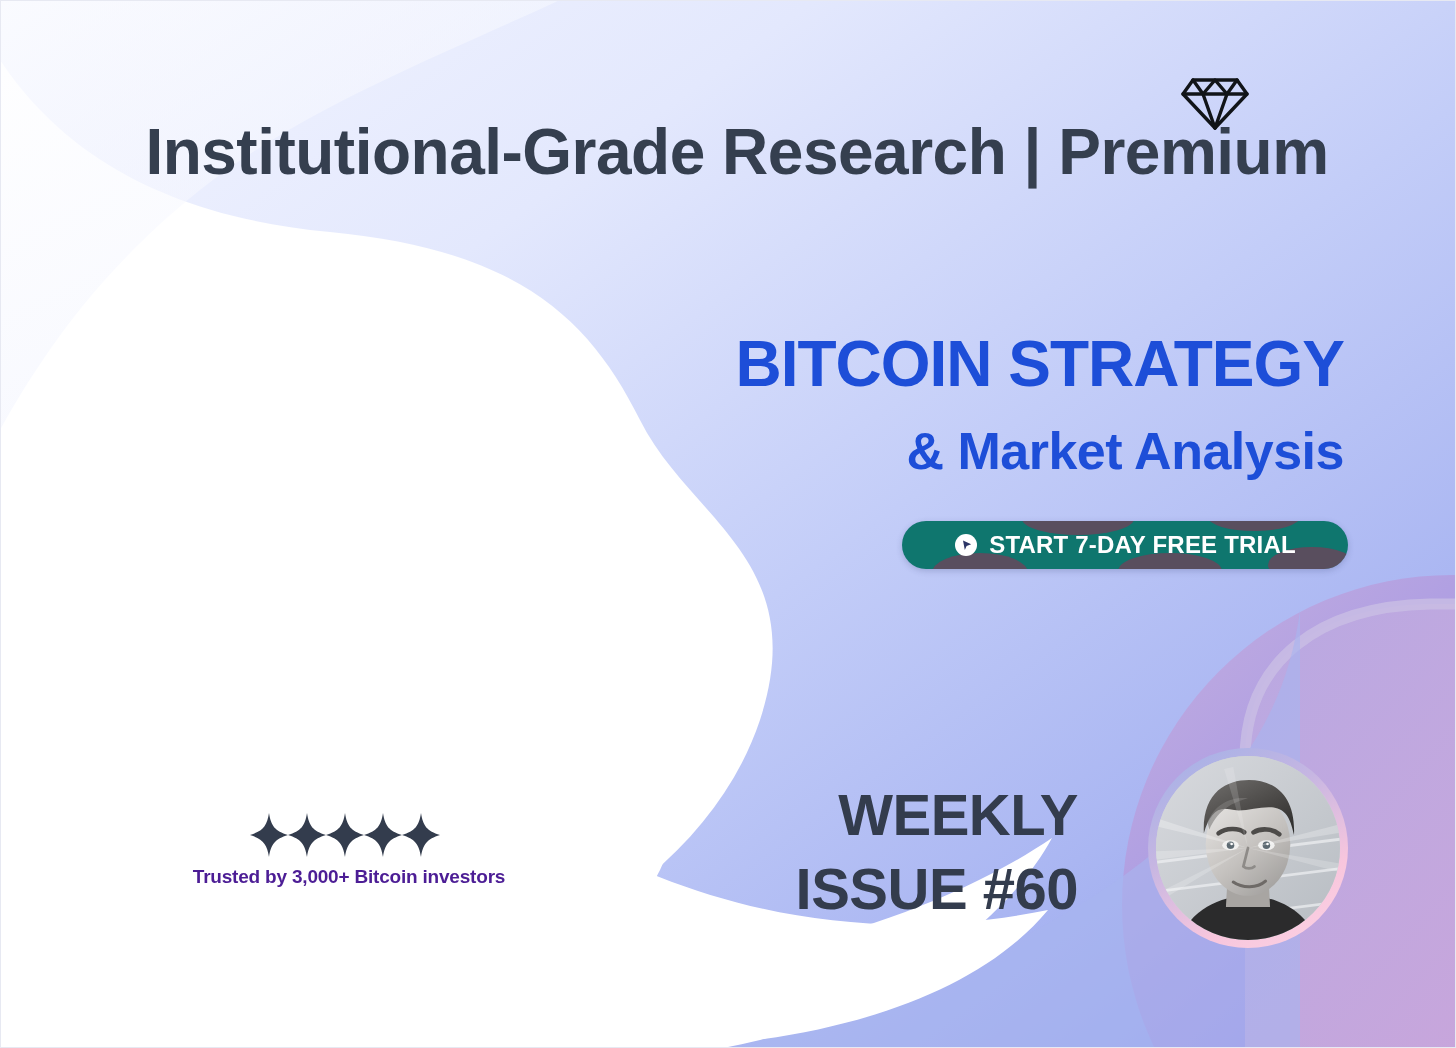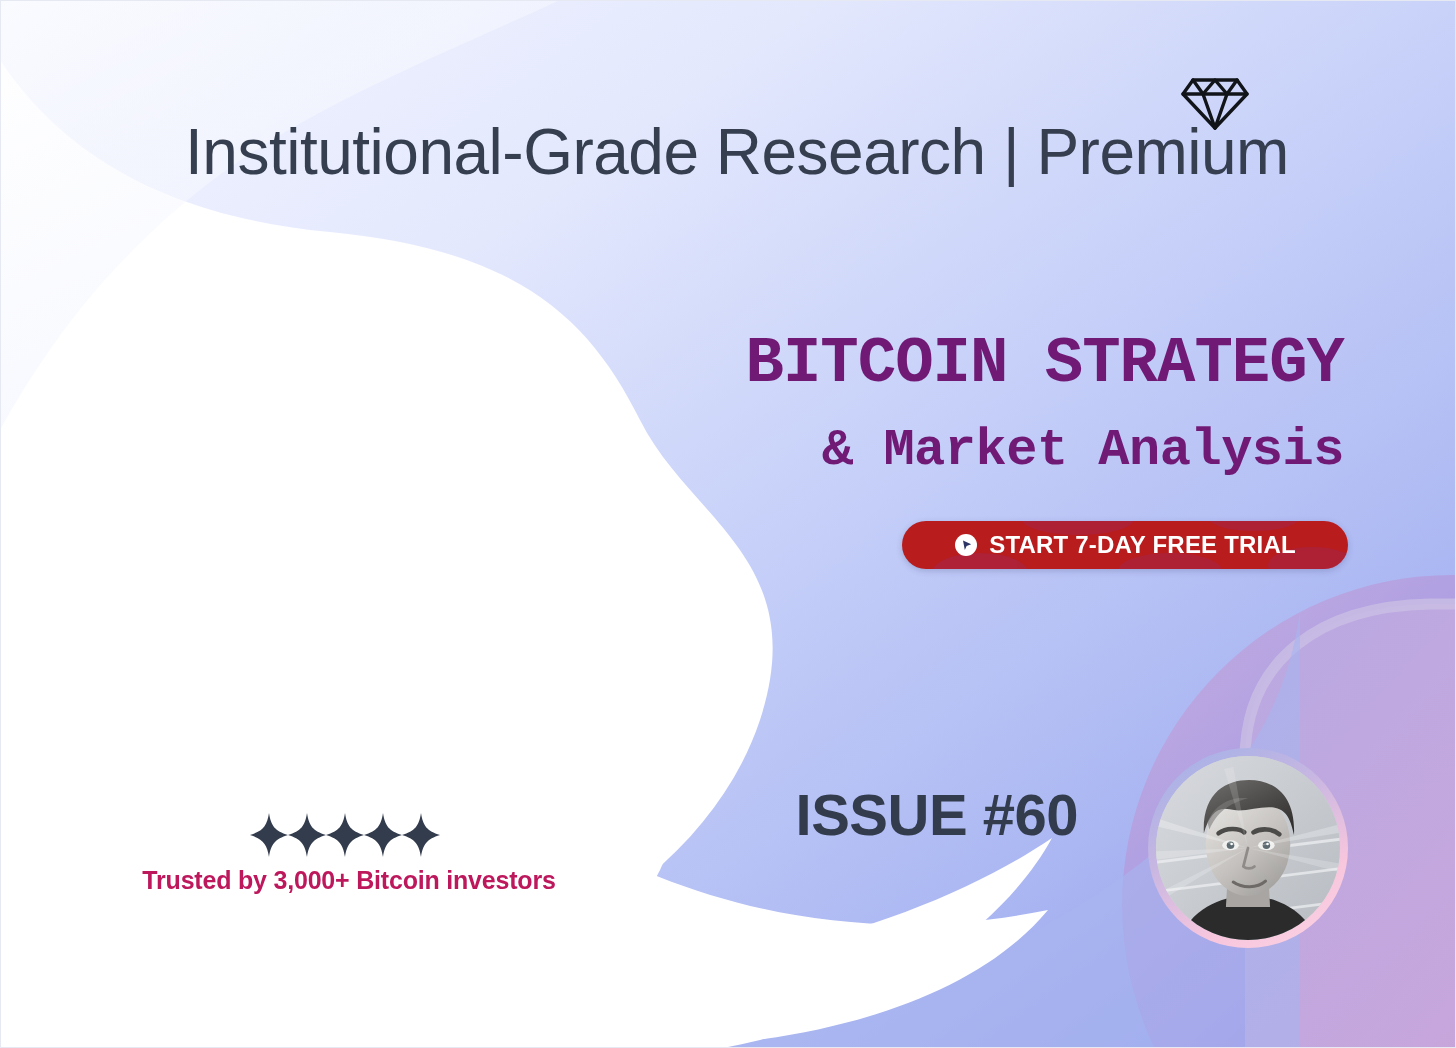--- a/index.html
+++ b/index.html
@@ -28,21 +28,21 @@
   .header {
     position:absolute;
     left:0; top:118px;
     width:1456px;
     display:flex;
     justify-content:center;
     align-items:flex-start;
   }
   .header-title {
     font-size:64px;
-    font-weight:400;
+    font-weight:700;
     letter-spacing:-0.5px;
     color:#353f4f;
     white-space:nowrap;
     line-height:1.08;
     font-stretch:semi-condensed;
     margin-left:18px;
   }
   .gem-icon {
     position:absolute;
     left:1179px; top:70px;
@@ -50,42 +50,41 @@
   }
 
   
   .hero {
     position:absolute;
     right:112px; top:316px;
     width:760px;
     text-align:right;
   }
   .hero-line {
-    color:#701a75;
+    color:#1d4ed8;
     font-weight:700;
     font-size:63px;
     line-height:1.5;
     letter-spacing:-0.5px;
     white-space:nowrap;
-    font-family:Liberation Mono, monospace;
   }
   .hero-line-1 { font-size:64px; letter-spacing:-1px; }
   .hero-line-2 { font-size:52px; letter-spacing:-0.5px; }
 
   
   .cta-wrap {
     position:absolute;
     left:902px; top:521px;
     width:446px; height:48px;
   }
   .cta-button {
     position:relative;
     width:446px; height:48px;
     border-radius:24px;
-    background:#b91c1c;
+    background:#0f766e;
     overflow:hidden;
     display:flex;
     align-items:center;
     justify-content:center;
     gap:11px;
     border:none;
     cursor:pointer;
     box-shadow:0 2px 6px rgba(40,48,100,0.22);
   }
   .cta-blobs {
@@ -150,22 +149,22 @@
     position:absolute;
     left:114px; top:812px;
     width:470px;
     text-align:center;
   }
   .stars {
     display:block;
     margin:0 auto 8px auto;
   }
   .trust-text {
-    color:#be185d;
-    font-size:25px;
+    color:#4c1d95;
+    font-size:19px;
     font-weight:700;
     letter-spacing:-0.2px;
     white-space:nowrap;
   }
 </style>
 </head>
 <body>
 
 <div class="canvas">
 
@@ -291,20 +290,21 @@
         <svg class="cta-icon" viewBox="0 0 24 24">
           <circle cx="12" cy="12" r="11" fill="#ffffff"></circle>
           <path d="M9 7.4 L17.2 11.3 L12.6 12.9 L10.8 17 Z" fill="#2c3566"></path>
         </svg>
         <span class="cta-label">START 7-DAY FREE TRIAL</span>
       </span>
     </button>
   </div>
 
   <div class="issue">
+    <div class="issue-line">WEEKLY</div>
     <div class="issue-line">ISSUE #60</div>
   </div>
 
   <div class="avatar-frame">
     <div class="avatar-clip">
       <svg class="avatar-portrait" viewBox="0 0 200 200">
         <defs>
           <linearGradient id="bgRoom" x1="0" y1="0" x2="1" y2="1">
             <stop offset="0%" stop-color="#d8dade"></stop>
             <stop offset="100%" stop-color="#b7bcc2"></stop>

